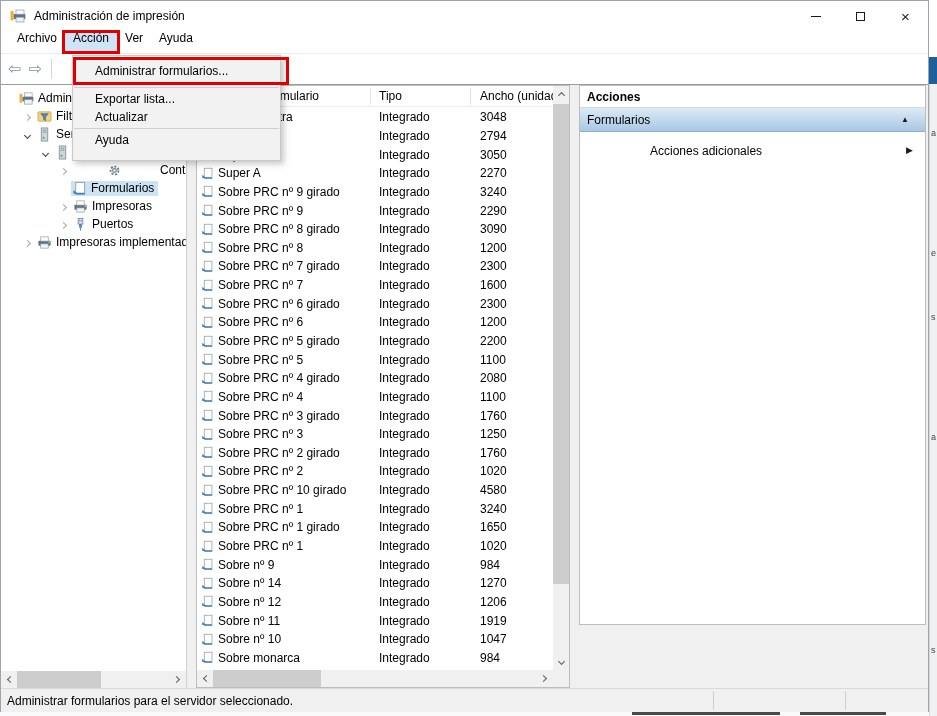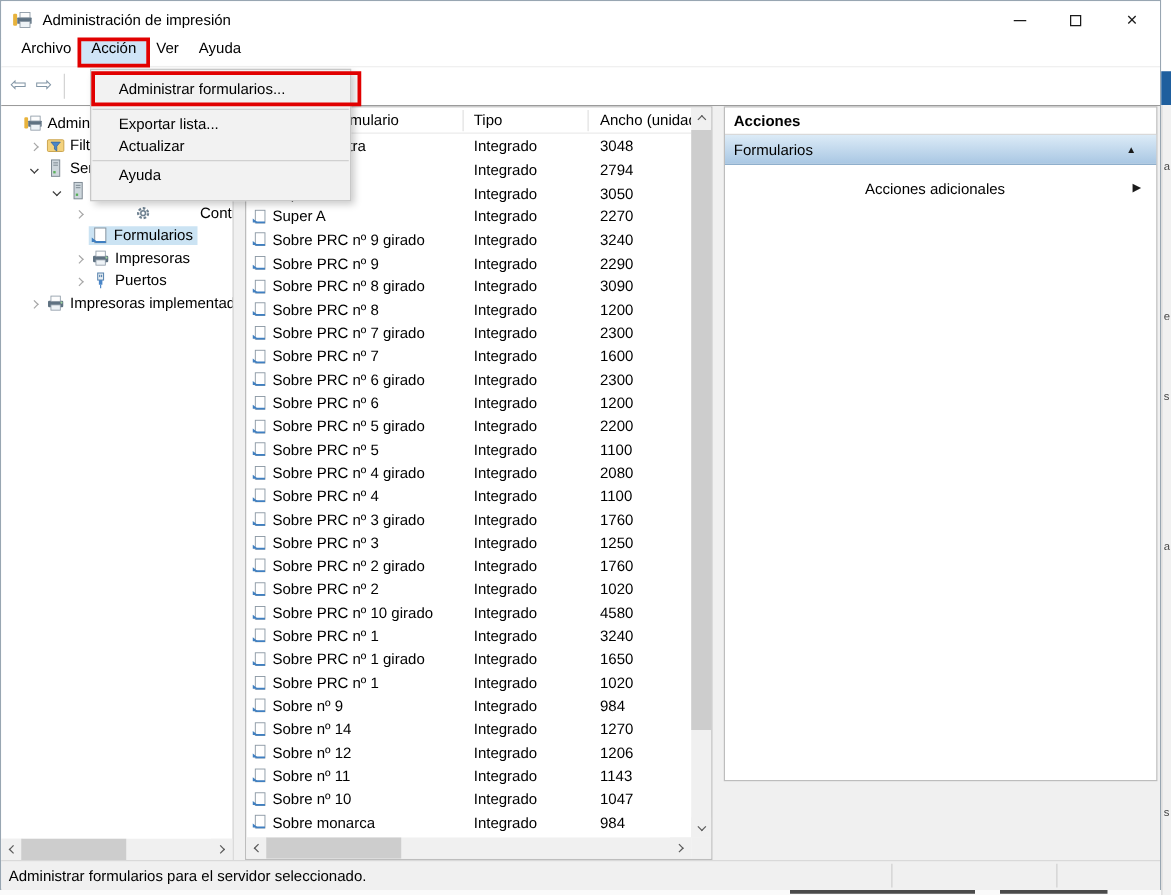--- a/index.html
+++ b/index.html
@@ -79,21 +79,21 @@
   .list-vscroll .sb-btn{width:16px;height:16px}
   .v-thumb{position:absolute;left:0;top:18px;width:16px;height:480px;background:#cdcdcd}
   .list-hscroll{left:0;bottom:0;right:16px}
   .sb-corner{position:absolute;right:0;bottom:0;width:16px;height:17px;background:#f0f0f0}
 
   
   .actions-pane{position:absolute;left:578px;top:0;width:347px;height:540px;background:#fff;border:1px solid #bdbdbd}
   .actions-title{height:22px;padding:4px 0 0 7px;font-weight:bold;border-bottom:1px solid #d9d9d9}
   .actions-section{position:relative;height:24px;background:linear-gradient(#dcebf7,#a9c7e3);border-bottom:1px solid #8fafcc;display:flex;align-items:center;padding-left:7px}
   .collapse-arrow{position:absolute;right:16px;top:7px;font-size:8px;color:#1a1a1a}
-  .action-item{position:relative;margin-top:12px;padding-left:112px}
+  .action-item{position:relative;margin-top:12px;padding-left:70px}
   .submenu-arrow{position:absolute;right:12px;top:1px;font-size:9px;color:#1a1a1a}
 
   
   .statusbar{position:absolute;left:0;right:0;top:603px;height:24px;background:#f0f0f0;border-top:1px solid #d9d9d9;padding:5px 0 0 6px}
   .status-div{position:absolute;top:2px;width:1px;height:19px;background:#cfcfcf}
 
   
   .popup{position:absolute;left:72px;top:55px;width:209px;height:106px;background:#f2f2f2;border:1px solid #c8c8c8;box-shadow:3px 3px 6px rgba(0,0,0,.22);z-index:50;padding-top:2px}
   .popup-item{position:relative;height:18px;line-height:18px;padding-left:22px;white-space:nowrap}
   .popup-item.first{height:27px;line-height:27px}
@@ -545,21 +545,21 @@
               <span class="c-ancho">1206</span>
             </div>
             <div class="list-row">
               <span class="row-ico"><svg viewBox="0 0 16 16">
                   <rect x="4" y="1.5" width="9.5" height="12.5" fill="#fff" stroke="#8b98a4" stroke-width="0.9"></rect>
                   <path d="M1.5 9.5 L6.5 13.5 H1.5 z" fill="#3f7fc1"></path>
                   <path d="M4.5 13.4 h9" stroke="#3f7fc1" stroke-width="1.7"></path>
                 </svg></span>
               <span class="c-name">Sobre nº 11</span>
               <span class="c-tipo">Integrado</span>
-              <span class="c-ancho">1143</span>
+              <span class="c-ancho">1919</span>
             </div>
             <div class="list-row">
               <span class="row-ico"><svg viewBox="0 0 16 16">
                   <rect x="4" y="1.5" width="9.5" height="12.5" fill="#fff" stroke="#8b98a4" stroke-width="0.9"></rect>
                   <path d="M1.5 9.5 L6.5 13.5 H1.5 z" fill="#3f7fc1"></path>
                   <path d="M4.5 13.4 h9" stroke="#3f7fc1" stroke-width="1.7"></path>
                 </svg></span>
               <span class="c-name">Sobre nº 10</span>
               <span class="c-tipo">Integrado</span>
               <span class="c-ancho">1047</span>

